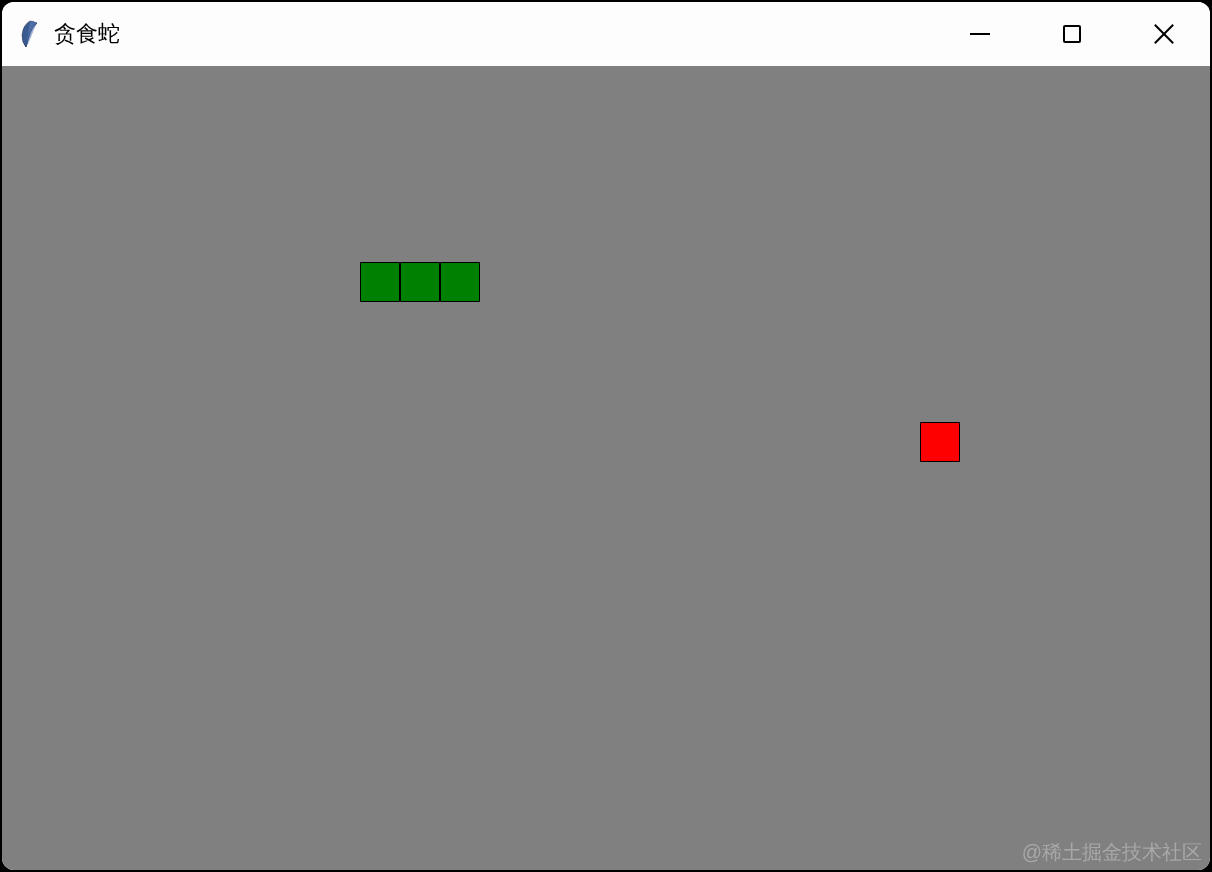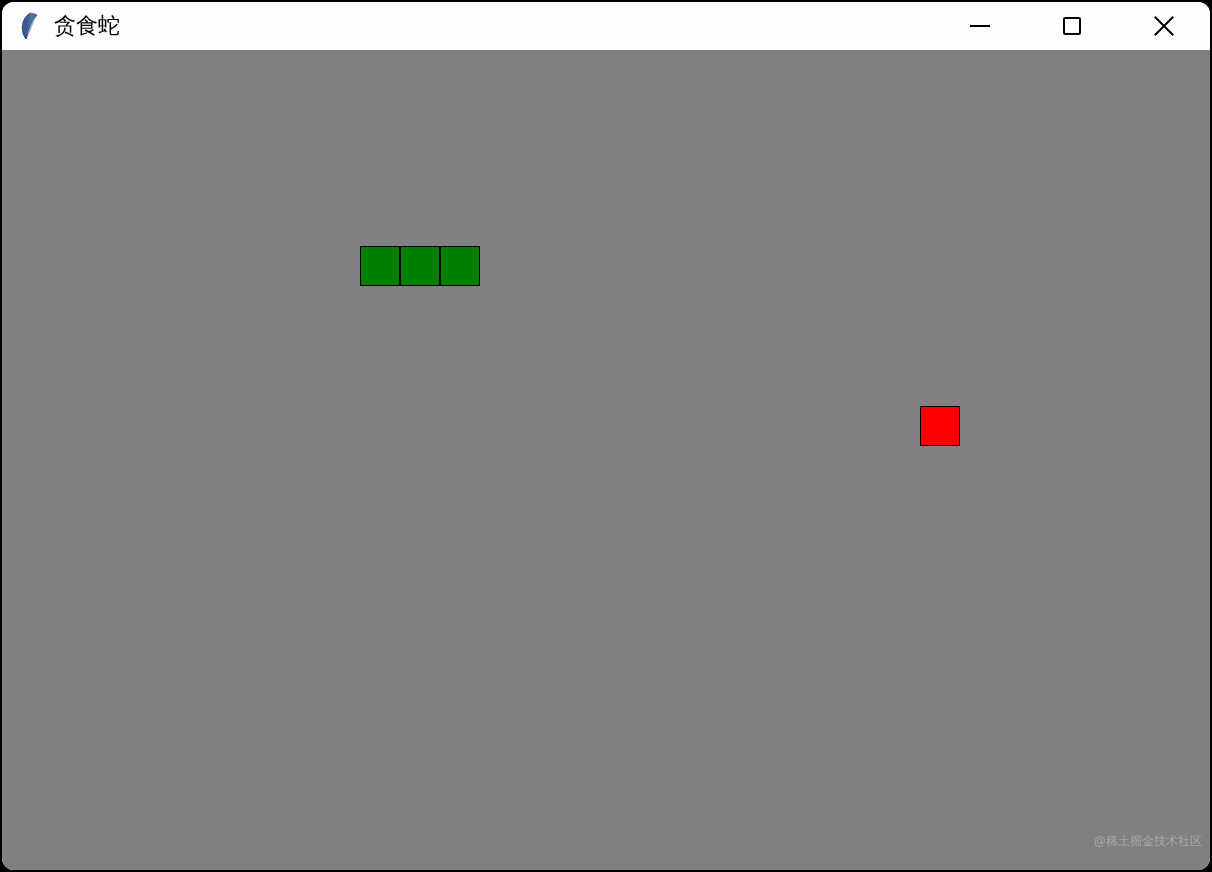--- a/index.html
+++ b/index.html
@@ -24,21 +24,21 @@
       width: 1208px;
       height: 868px;
       background: #fff;
       border-radius: 12px;
       overflow: hidden;
       display: flex;
       flex-direction: column;
     }
     
     .titlebar {
-      height: 48px;
+      height: 64px;
       background: #fdfdfd;
       display: flex;
       align-items: center;
       padding-left: 16px;
       position: relative;
       flex-shrink: 0;
     }
     
     .app-icon {
       width: 24px;
@@ -129,23 +129,23 @@
     }
     
     .food-block {
       position: absolute;
       background: #ff0000;
       border: 1px solid #000;
     }
     
     .watermark {
       position: absolute;
-      bottom: 22px;
+      bottom: 6px;
       right: 10px;
-      font-size: 12px;
+      font-size: 20px;
       color: rgba(200,200,200,0.55);
       pointer-events: none;
     }
   </style>
 </head>
 <body>
 
 <div class="window">
 
   <div class="titlebar">

